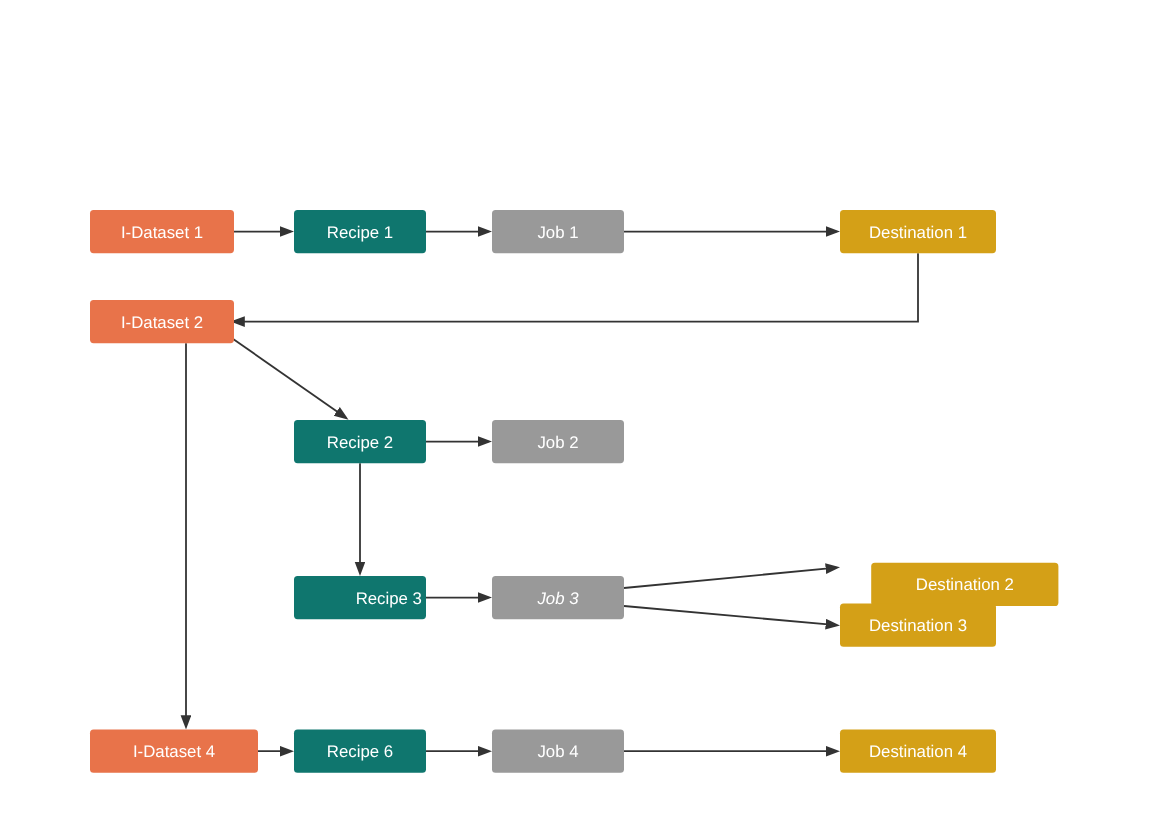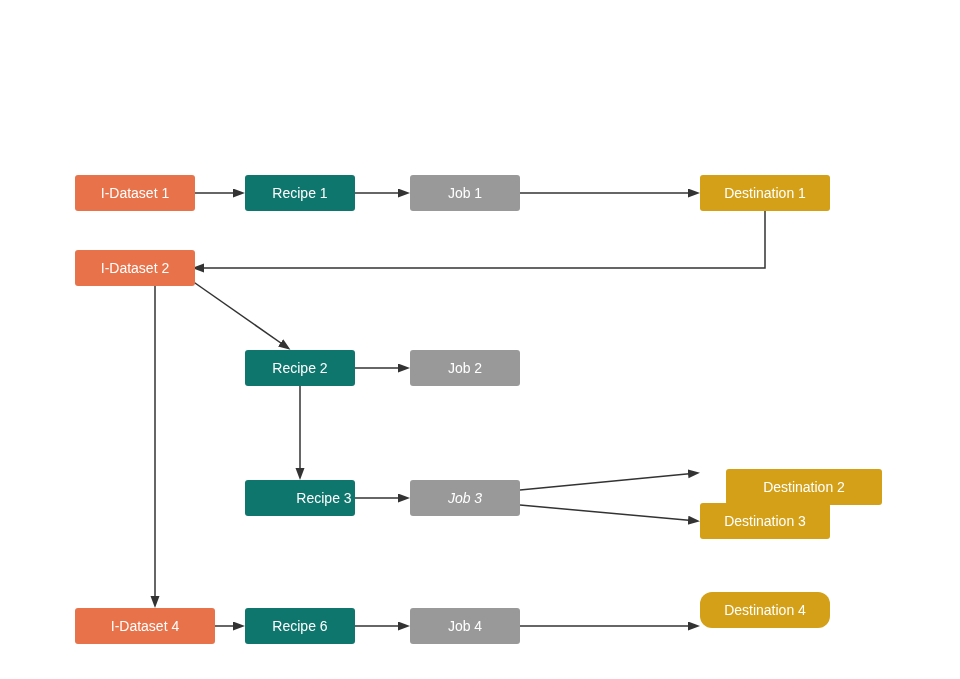--- a/index.html
+++ b/index.html
@@ -102,14 +102,14 @@
     <div class="node dataset" style="left: 75px; top: 250px; width: 120px; height: 36px;">I-Dataset 2</div>
     <div class="node recipe" style="left: 245px; top: 350px; width: 110px; height: 36px;">Recipe 2</div>
     <div class="node job" style="left: 410px; top: 350px; width: 110px; height: 36px;">Job 2</div>
     <div class="node recipe" style="left: 245px; top: 480px; width: 110px; height: 36px; padding-left: 48px;">Recipe 3</div>
     <div class="node job" style="left: 410px; top: 480px; width: 110px; height: 36px; font-style: italic;">Job 3</div>
     <div class="node dest" style="left: 700px; top: 469px; width: 156px; height: 36px; margin-left: 26px;">Destination 2</div>
     <div class="node dest" style="left: 700px; top: 503px; width: 130px; height: 36px;">Destination 3</div>
     <div class="node dataset" style="left: 75px; top: 608px; width: 140px; height: 36px;">I-Dataset 4</div>
     <div class="node recipe" style="left: 245px; top: 608px; width: 110px; height: 36px;">Recipe 6</div>
     <div class="node job" style="left: 410px; top: 608px; width: 110px; height: 36px; text-align: right;">Job 4</div>
-    <div class="node dest" style="left: 700px; top: 592px; width: 130px; height: 36px; border-radius: 12px;">Destination 4</div>
+    <div class="node dest" style="left: 700px; top: 608px; width: 130px; height: 36px;">Destination 4</div>
   </div>
 
 </body></html>

